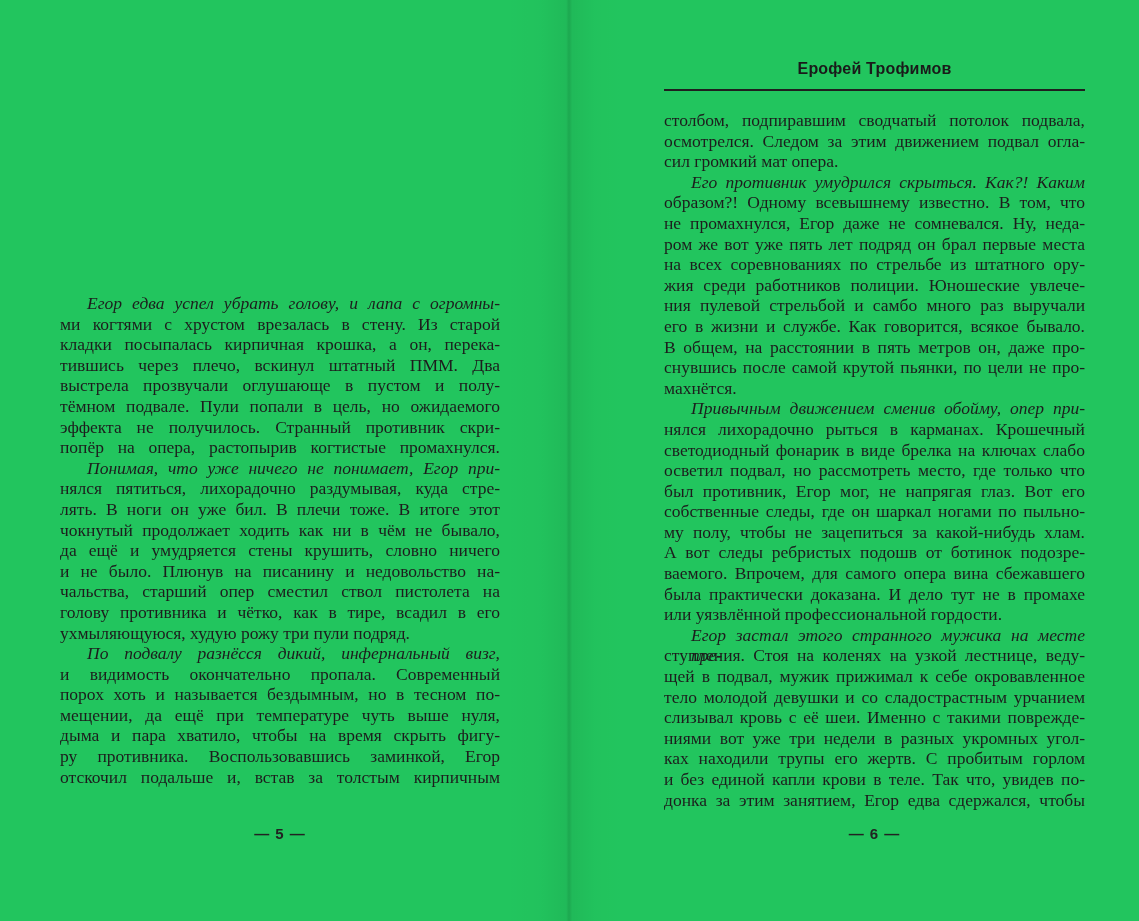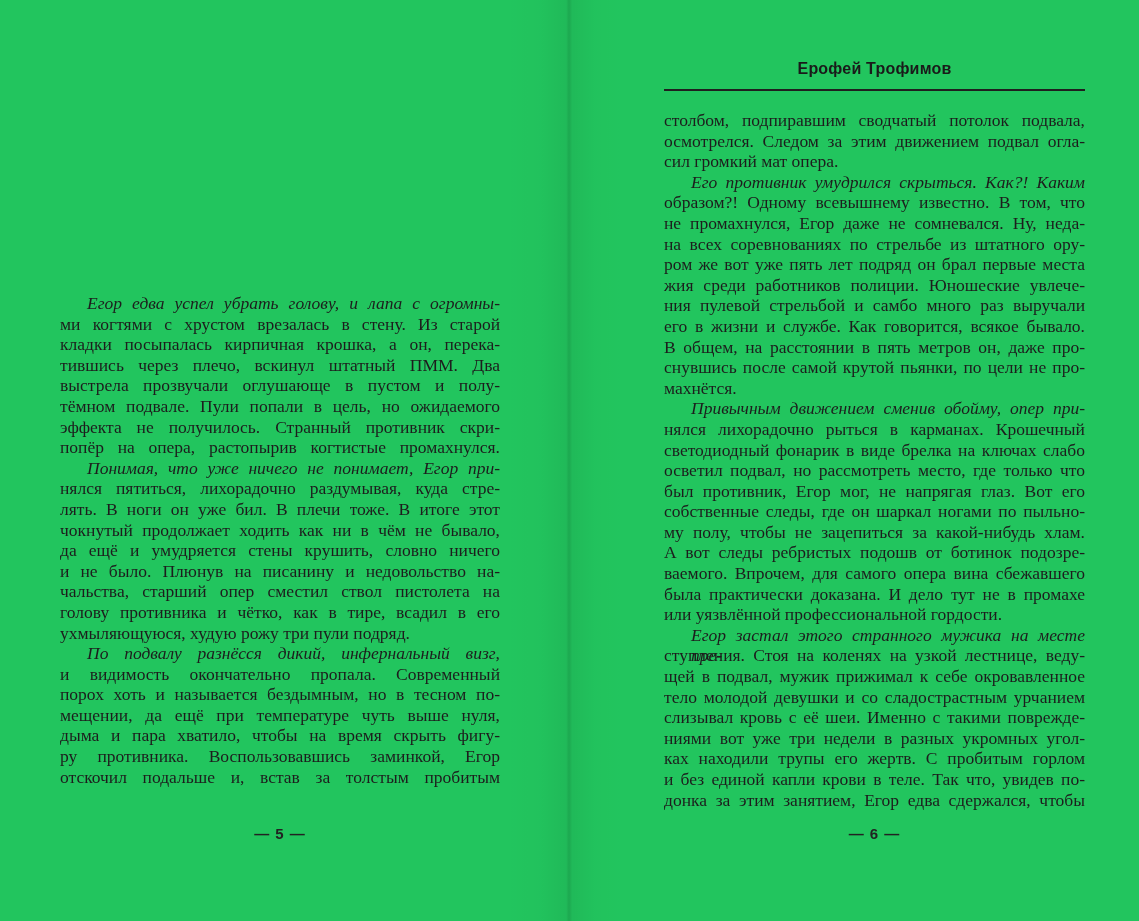--- a/index.html
+++ b/index.html
@@ -99,36 +99,36 @@
         <div class="line">голову противника и чётко, как в тире, всадил в его</div>
         <div class="line short">ухмыляющуюся, худую рожу три пули подряд.</div>
       </div>
       <div class="para">
         <div class="line indent">По подвалу разнёсся дикий, инфернальный визг,</div>
         <div class="line">и видимость окончательно пропала. Современный</div>
         <div class="line">порох хоть и называется бездымным, но в тесном по-</div>
         <div class="line">мещении, да ещё при температуре чуть выше нуля,</div>
         <div class="line">дыма и пара хватило, чтобы на время скрыть фигу-</div>
         <div class="line">ру противника. Воспользовавшись заминкой, Егор</div>
-        <div class="line">отскочил подальше и, встав за толстым пробитым</div>
+        <div class="line">отскочил подальше и, встав за толстым кирпичным</div>
       </div>
     </div>
 
   <div id="right-text" class="text-block">
       <div class="para">
         <div class="line">столбом, подпиравшим сводчатый потолок подвала,</div>
         <div class="line">осмотрелся. Следом за этим движением подвал огла-</div>
         <div class="line short">сил громкий мат опера.</div>
       </div>
       <div class="para">
         <div class="line indent">Его противник умудрился скрыться. Как?! Каким</div>
         <div class="line">образом?! Одному всевышнему известно. В том, что</div>
         <div class="line">не промахнулся, Егор даже не сомневался. Ну, неда-</div>
+        <div class="line">ром же вот уже пять лет подряд он брал первые места</div>
         <div class="line">на всех соревнованиях по стрельбе из штатного ору-</div>
-        <div class="line">ром же вот уже пять лет подряд он брал первые места</div>
         <div class="line">жия среди работников полиции. Юношеские увлече-</div>
         <div class="line">ния пулевой стрельбой и самбо много раз выручали</div>
         <div class="line">его в жизни и службе. Как говорится, всякое бывало.</div>
         <div class="line">В общем, на расстоянии в пять метров он, даже про-</div>
         <div class="line">снувшись после самой крутой пьянки, по цели не про-</div>
         <div class="line short">махнётся.</div>
       </div>
       <div class="para">
         <div class="line indent">Привычным движением сменив обойму, опер при-</div>
         <div class="line">нялся лихорадочно рыться в карманах. Крошечный</div>

